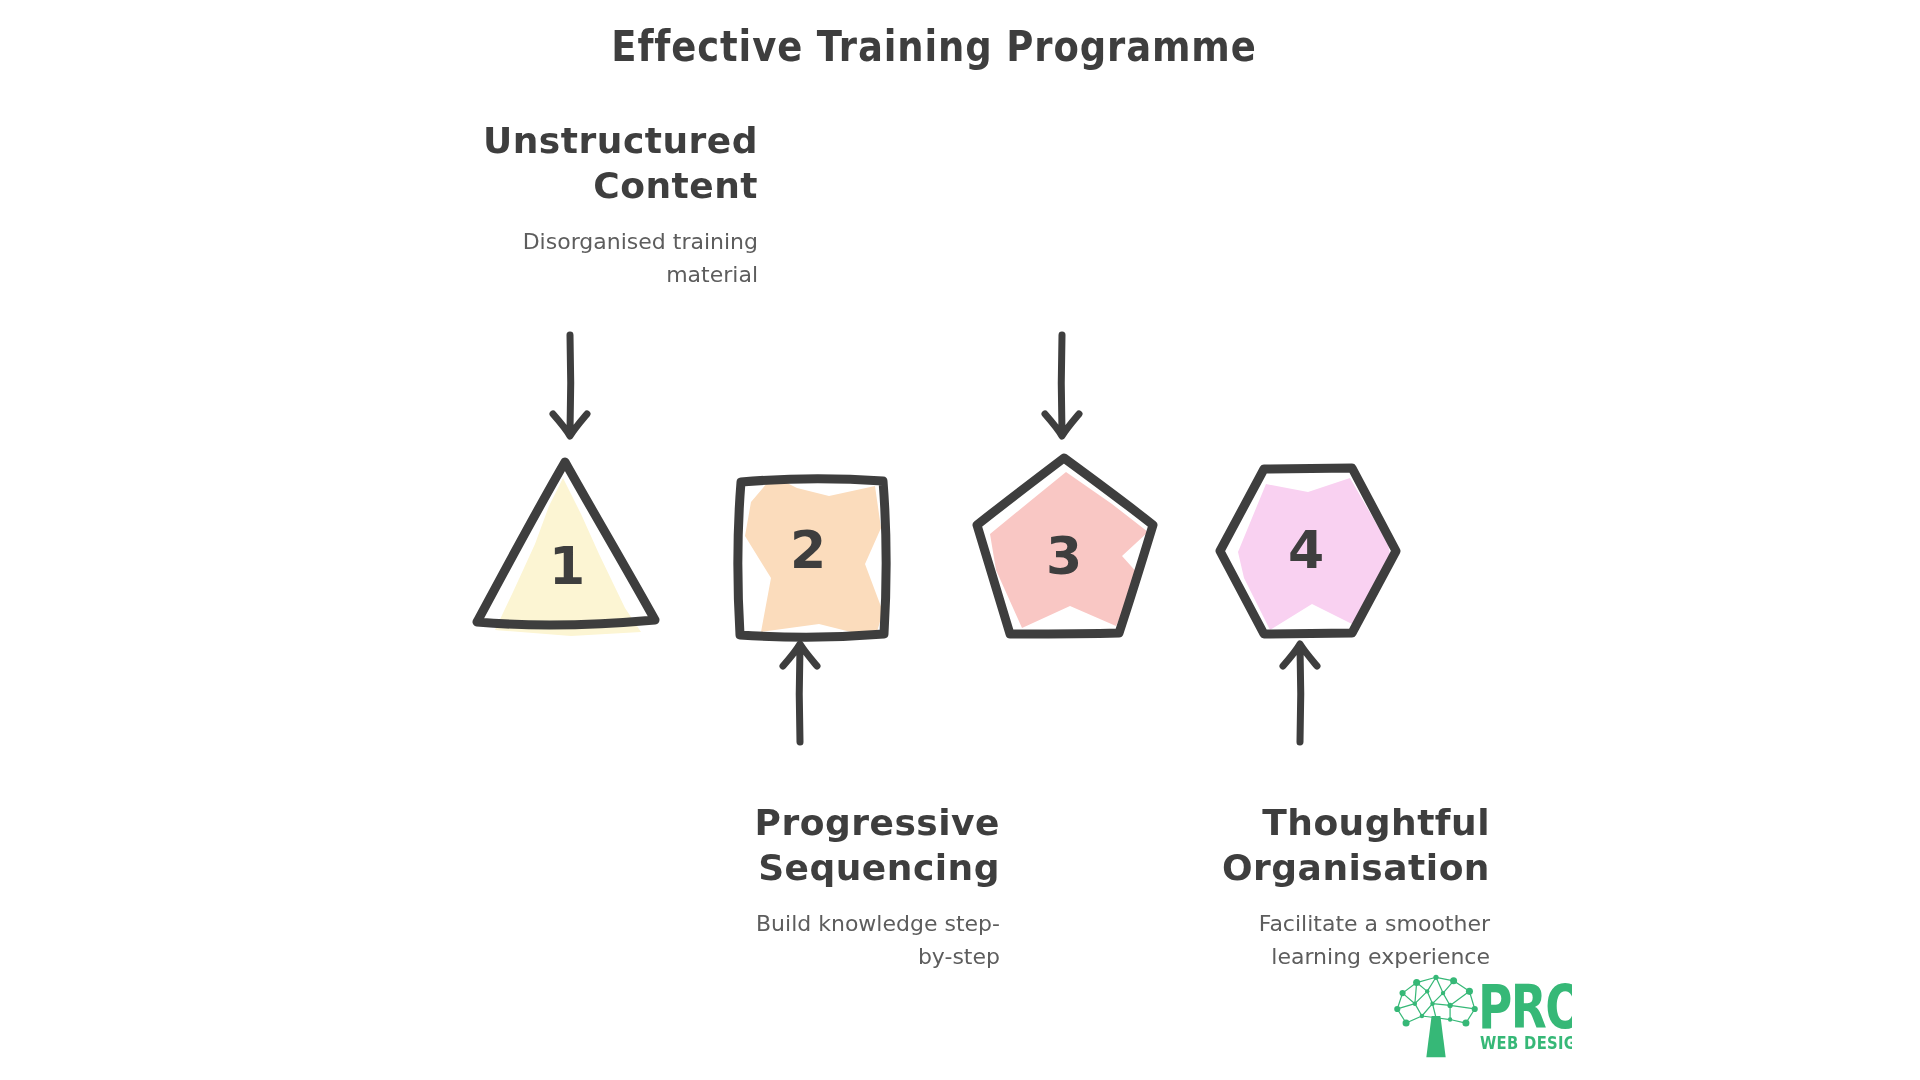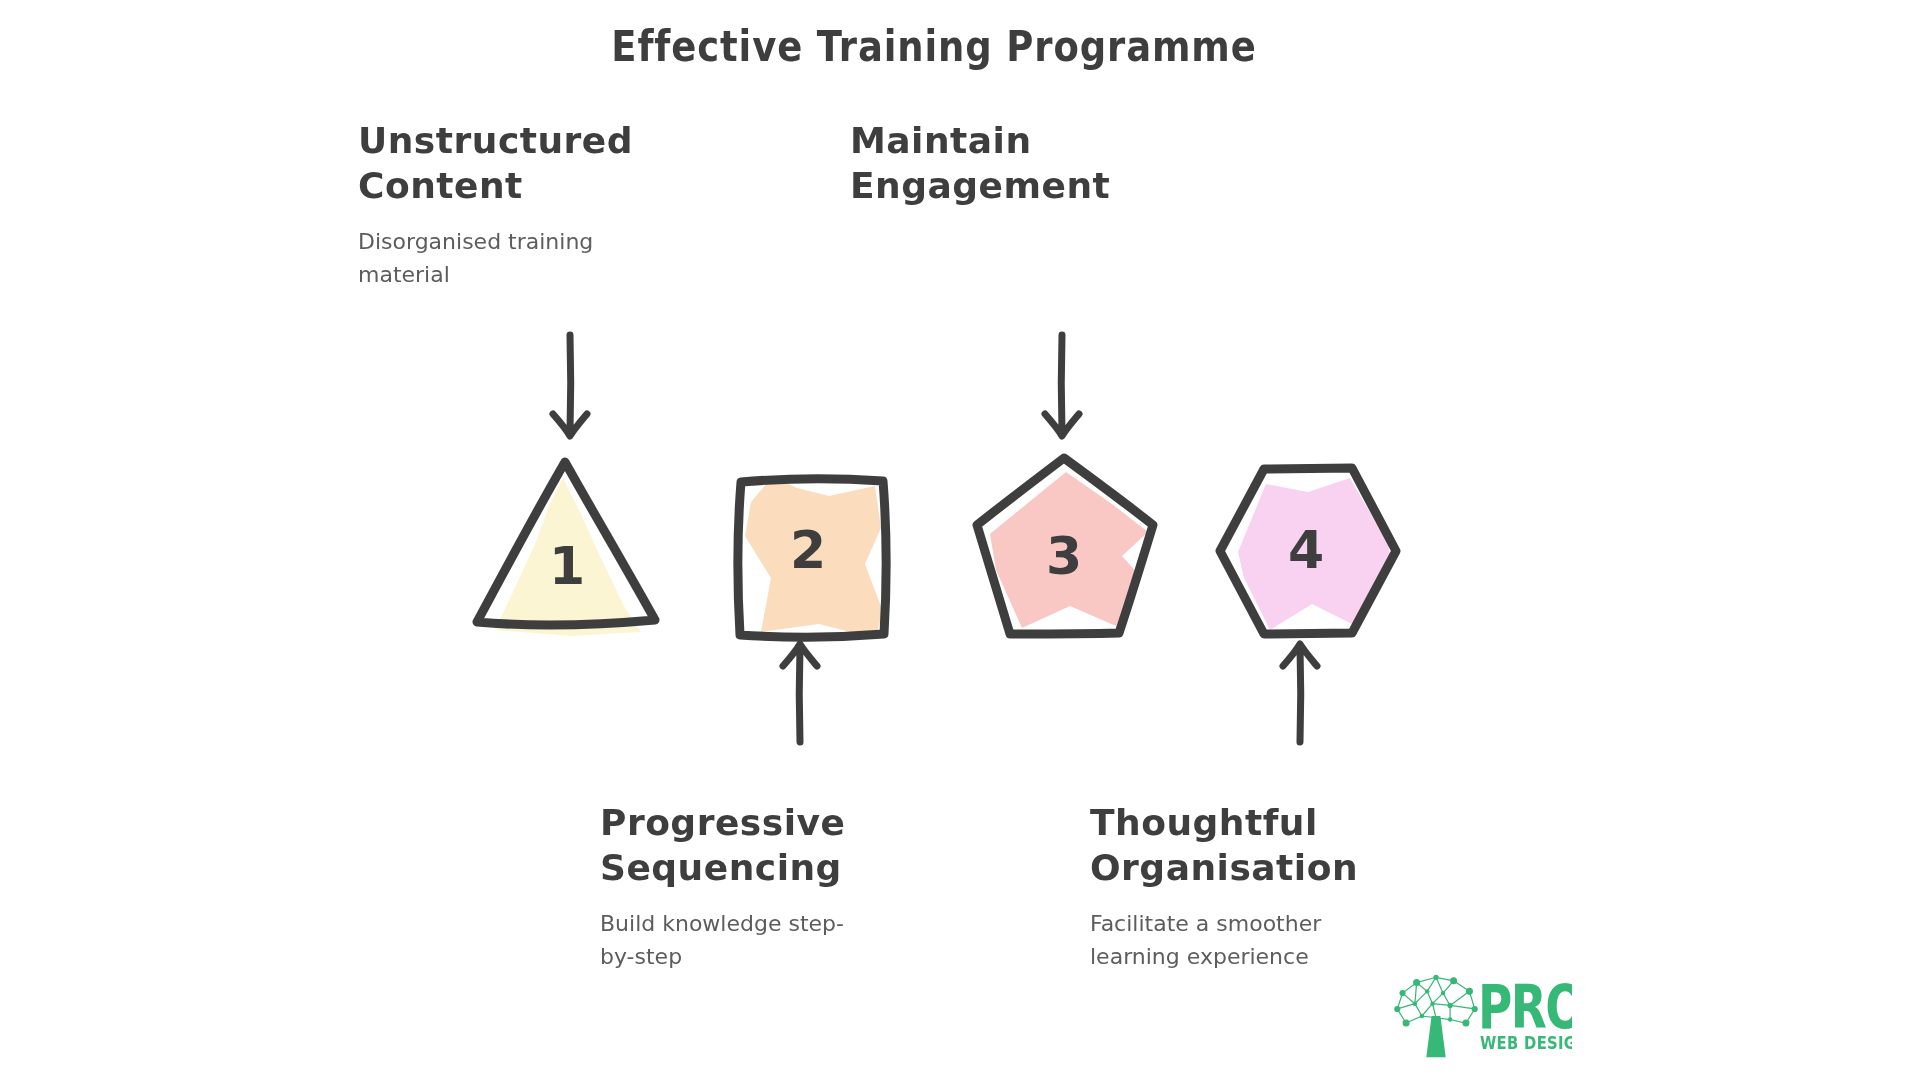--- a/index.html
+++ b/index.html
@@ -5,21 +5,21 @@
   html,body{margin:0;padding:0;background:#fff;}
   body{width:1920px;height:1080px;font-family:"DejaVu Sans",sans-serif;}
   .canvas{position:relative;width:1572px;height:1080px;background:var(--background,#fff);overflow:hidden;}
 
   .title{
     position:absolute;left:934px;top:22px;margin:0;white-space:nowrap;
     transform:translateX(-50%) scaleX(0.88);transform-origin:center;
     font-size:42px;font-weight:bold;letter-spacing:1px;color:var(--ink);
   }
 
-  .label-block{position:absolute;text-align:left;}
+  .label-block{position:absolute;text-align:right;}
   .heading{
     font-size:36px;font-weight:bold;line-height:45px;letter-spacing:.5px;
     color:var(--ink);white-space:pre-line;
   }
   .desc{
     margin-top:17px;font-size:22px;line-height:33px;
     color:var(--subtext);white-space:pre-line;
   }
 
   svg.arrow,svg.shape{position:absolute;overflow:visible;}
@@ -55,22 +55,20 @@
   <h1 class="title">Effective Training Programme</h1>
 
   <div class="label-block" style="left:358px;top:118px;width:400px;">
     <div class="heading">Unstructured
 Content</div>
     <div class="desc">Disorganised training
 material</div>
   </div>
 
   <div class="label-block" style="left:850px;top:118px;width:400px;">
-    <div class="heading">Maintain
-Engagement</div>
   </div>
 
   <svg class="arrow" style="left:548px;top:330px;" width="44" height="114" viewBox="0 0 44 114">
     <path class="ink-stroke" stroke-width="7" d="M22 5 C23 38 23 68 22 102 M5 84 C12 92 18 99 22 106 C27 98 34 90 39 84"></path>
   </svg>
 
   <svg class="arrow" style="left:1040px;top:330px;" width="44" height="114" viewBox="0 0 44 114">
     <path class="ink-stroke" stroke-width="7" d="M22 5 C21 38 21 68 22 102 M5 84 C12 92 18 99 22 106 C27 98 34 90 39 84"></path>
   </svg>
 

